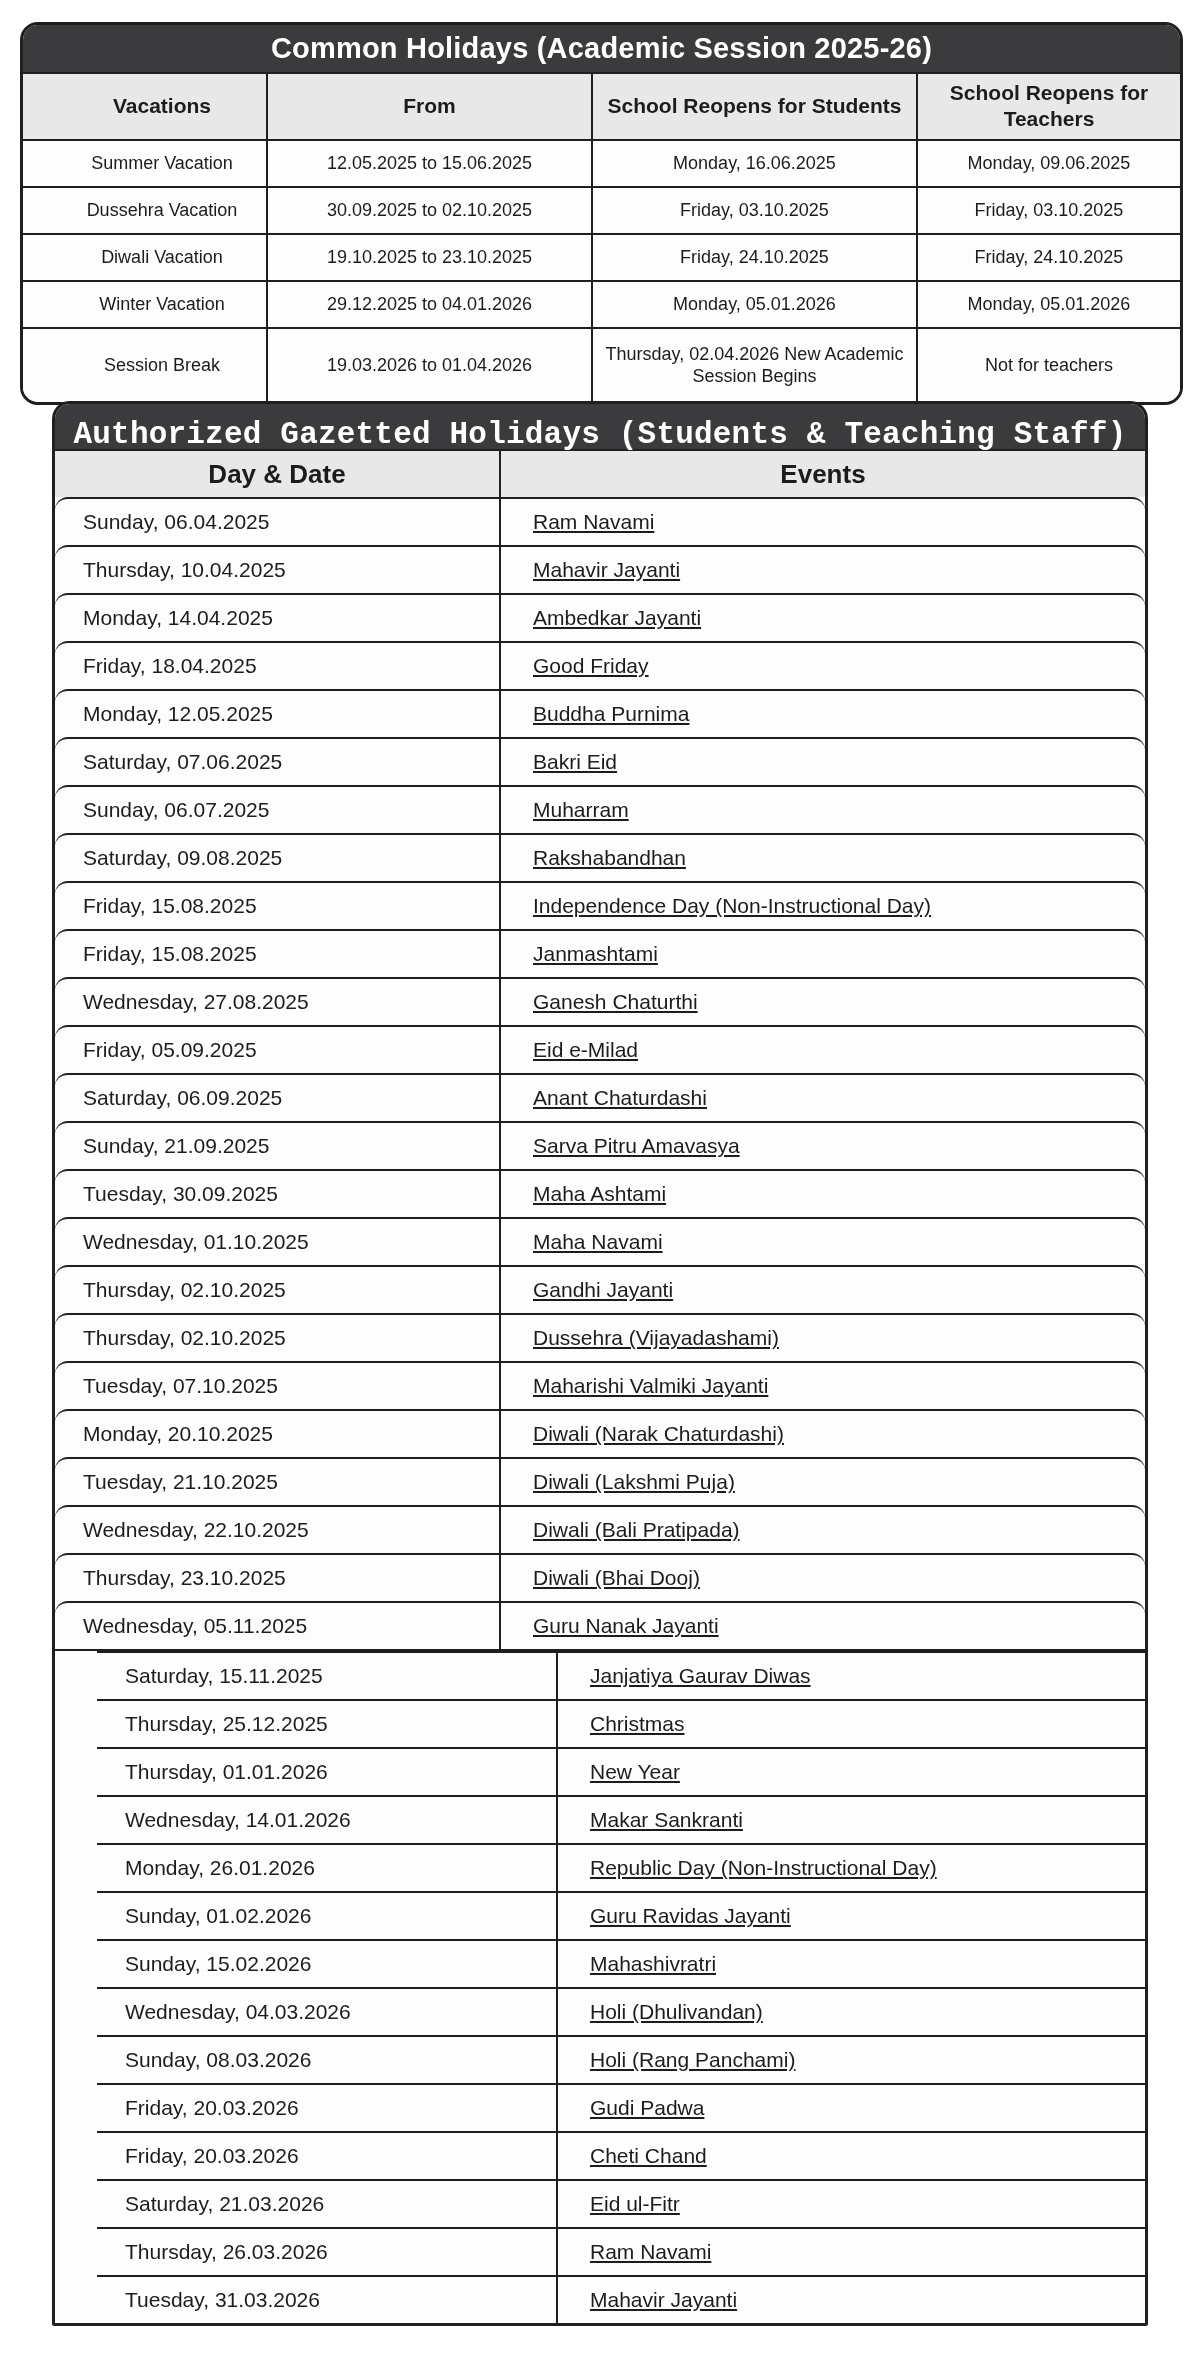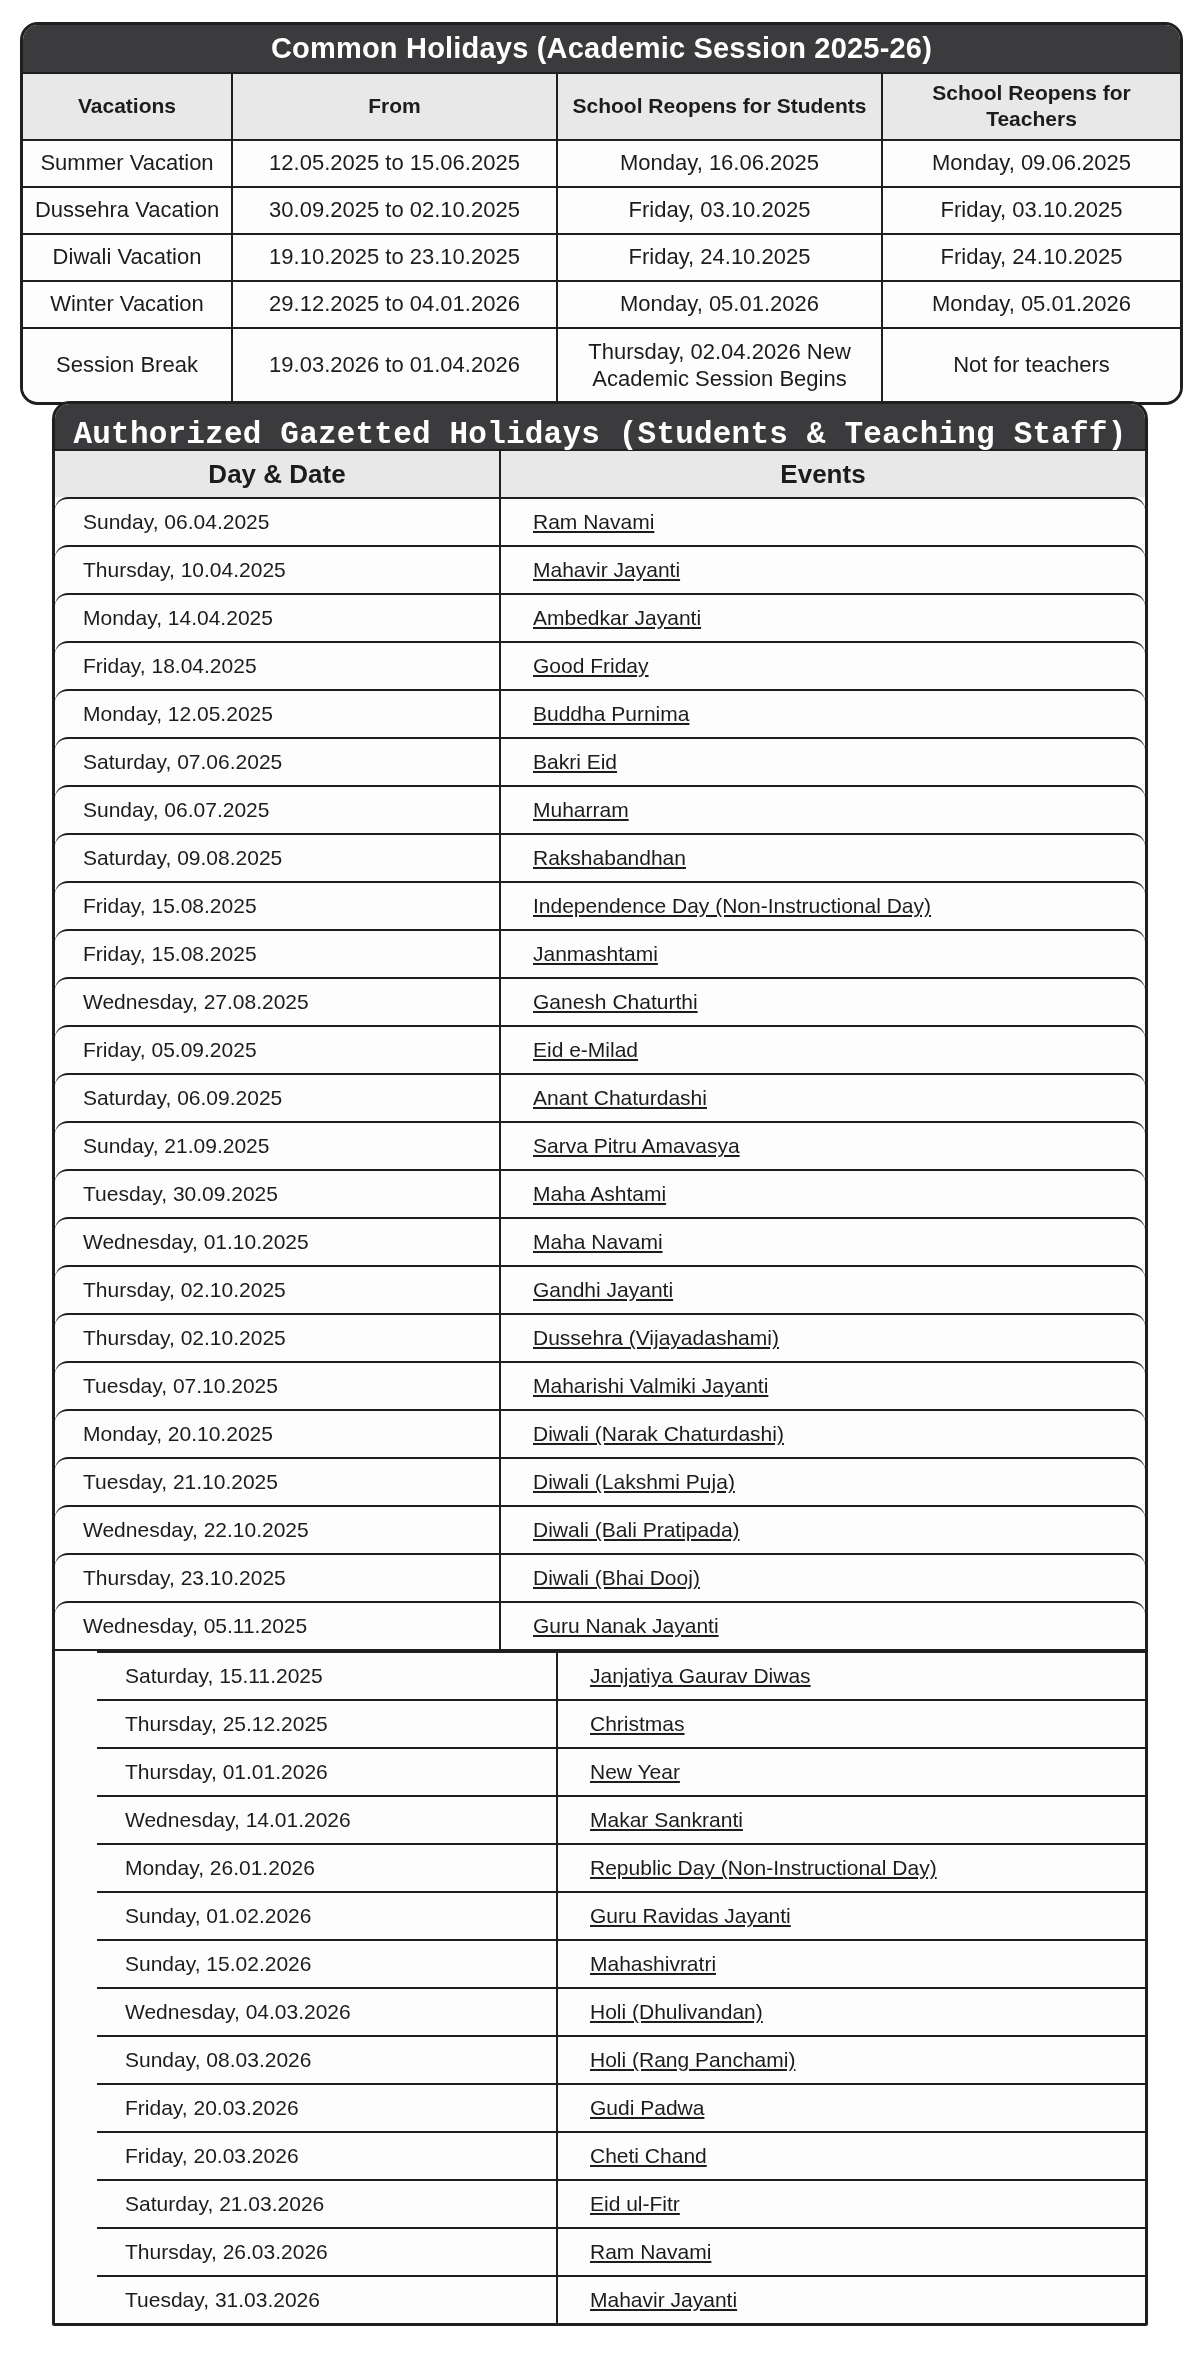--- a/index.html
+++ b/index.html
@@ -34,25 +34,25 @@
   }
   #common-table .title-bar { font-size: 29px; line-height: 47px; height: 47px; }
   #gazetted-table .title-bar { font-size: 31px; line-height: 61px; height: 45px; font-family: Liberation Mono, monospace; }
 
   .hdr-row, .row { display: grid; border-top: 2px solid #1f1f1f; }
   .hdr-row { background: #e8e8e8; font-weight: bold; }
   .row { background: #fdfdfd; }
 
   
   #common-table .hdr-row,
-  #common-table .row { grid-template-columns: 208px 325px 325px 1fr; }
+  #common-table .row { grid-template-columns: 208px 325px 325px 1fr; padding-left: 35px; }
   #common-table .cell {
     display: flex; align-items: center; justify-content: center;
     text-align: center;
-    font-size: 22px; line-height: 1.25;
+    font-size: 18px; line-height: 1.25;
     padding: 6px 8px;
     border-left: 2px solid #1f1f1f;
     min-height: 45px;
   }
   #common-table .cell:first-child { border-left: none; }
   #common-table .hdr-row .cell { min-height: 46px; font-size: 21px; }
   #common-table .row:last-child .cell { min-height: 73px; }
 
   
   #gazetted-table .hdr-row { grid-template-columns: 444px 1fr; }

